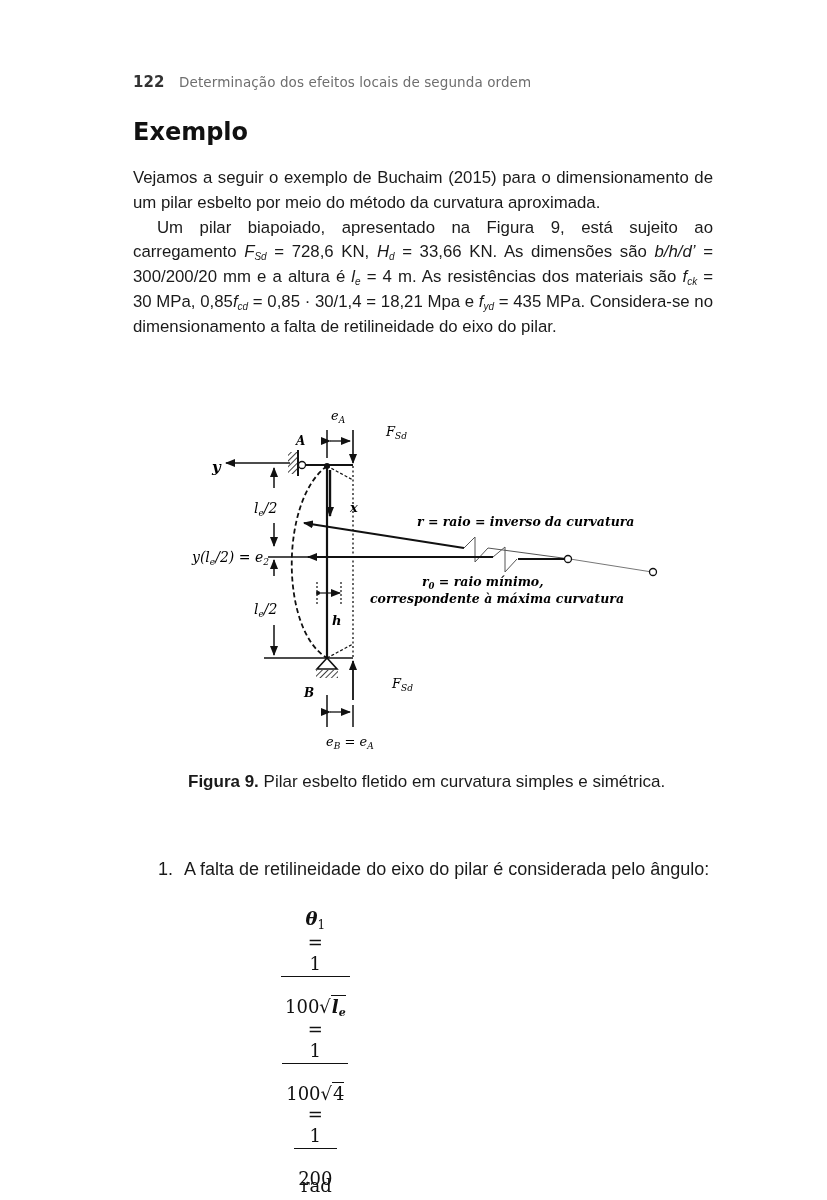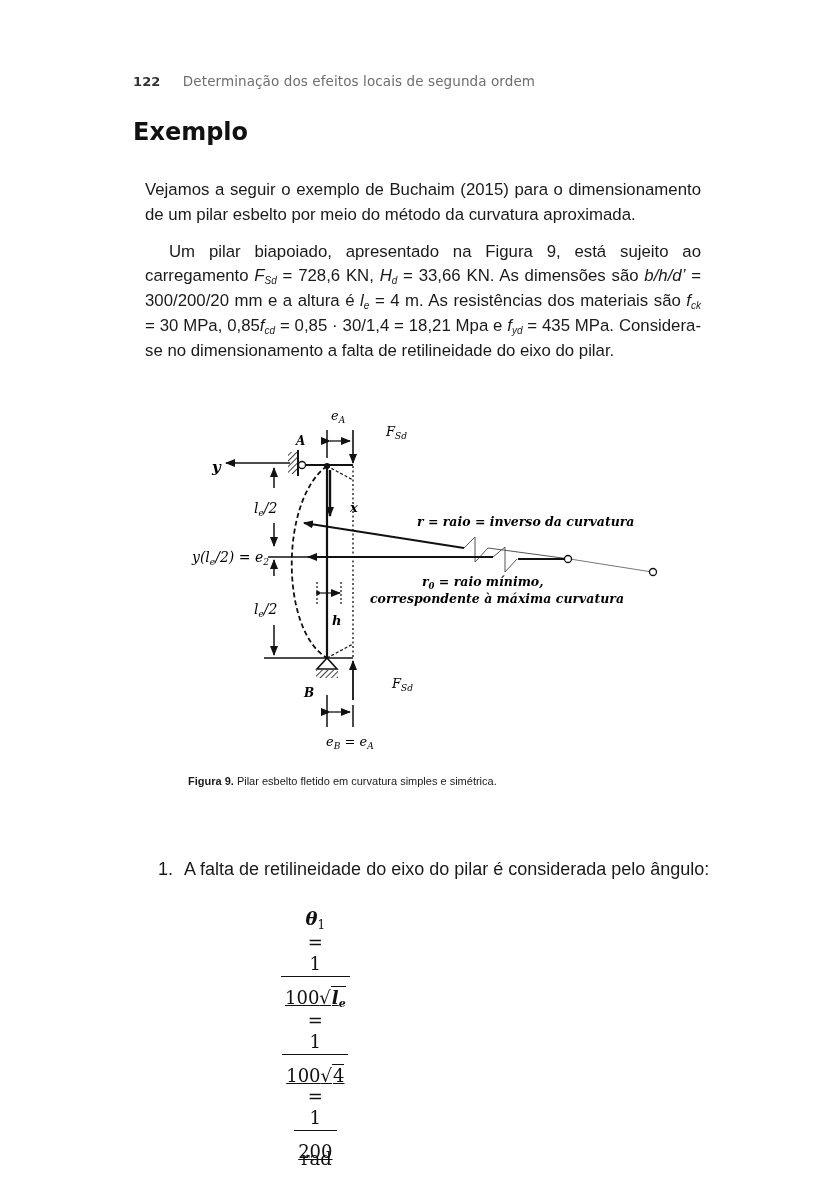--- a/index.html
+++ b/index.html
@@ -1,34 +1,34 @@
 <!DOCTYPE html>
 <html><head>
 <meta charset="utf-8">
 <style>
   html, body { margin: 0; padding: 0; background: #ffffff; }
   body { width: 827px; height: 1200px; position: relative; overflow: hidden; color: #1a1a1a; }
   .hdr { position: absolute; left: 133px; top: 73px; font-family: "DejaVu Sans", sans-serif; font-size: 13.5px; color: #6e6e6e; letter-spacing: 0.1px; }
-  .hdr .pg { font-weight: bold; color: #333; margin-right: 18px; font-size: 13px; }
+  .hdr .pg { font-weight: bold; color: #333; margin-right: 10px; font-size: 15px; }
   .title { position: absolute; left: 133px; top: 118px; font-family: "DejaVu Sans", sans-serif; font-size: 24px; color: #111; font-weight: bold; }
   .body { position: absolute; left: 133px; width: 580px; top: 166px; font-family: "Liberation Sans", sans-serif; font-size: 16.8px; line-height: 24.8px; color: #1a1a1a; text-align: justify; }
-  .body p { margin: 12px; }
+  .body p { margin: 0; }
   .body p.ind { text-indent: 24px; }
   .body i { font-style: italic; }
   .body sub { font-size: 10px; font-style: italic; vertical-align: -3px; line-height: 0; }
   .fig { position: absolute; left: 190px; top: 400px; width: 480px; height: 360px; }
   .fig svg text { font-family: "DejaVu Serif", serif; font-style: italic; }
-  .cap { position: absolute; left: 188px; top: 771px; font-family: "Liberation Sans", sans-serif; font-size: 11px; line-height: 21px; color: #1a1a1a; }
+  .cap { position: absolute; left: 188px; top: 771px; font-family: "Liberation Sans", sans-serif; font-size: 17px; line-height: 21px; color: #1a1a1a; }
   .cap b { font-weight: bold; }
   .item { position: absolute; left: 158px; top: 859px; font-family: "Liberation Sans", sans-serif; font-size: 18px; color: #1a1a1a; }
   .item .num { display: inline-block; width: 26px; }
   .eq { position: absolute; left: 275px; top: 908px; font-family: "DejaVu Serif", serif; font-size: 18px; color: #111; display: flex; align-items: center; flex-direction: column; }
   .eq .frac { display: inline-flex; flex-direction: column; align-items: center; margin: 0 6px; }
   .eq .frac .n { padding: 0 4px 2px; }
-  .eq .frac .d { border-top: 1.4px solid #111; padding: 10px 4px 0; text-decoration: underline; }
+  .eq .frac .d { border-top: 1.4px solid #111; padding: 19px 4px 0; }
   .eq .op { margin: 0 4px; }
   .eq .theta { font-weight: bold; font-style: italic; }
   .eq .sub1 { font-size: 12px; vertical-align: -4px; }
   .sqrt { border-top: 1.2px solid #111; padding-left: 1px; }
   .le { font-weight: bold; font-style: italic; }
 </style>
 </head>
 <body>
 
 <div class="hdr">

